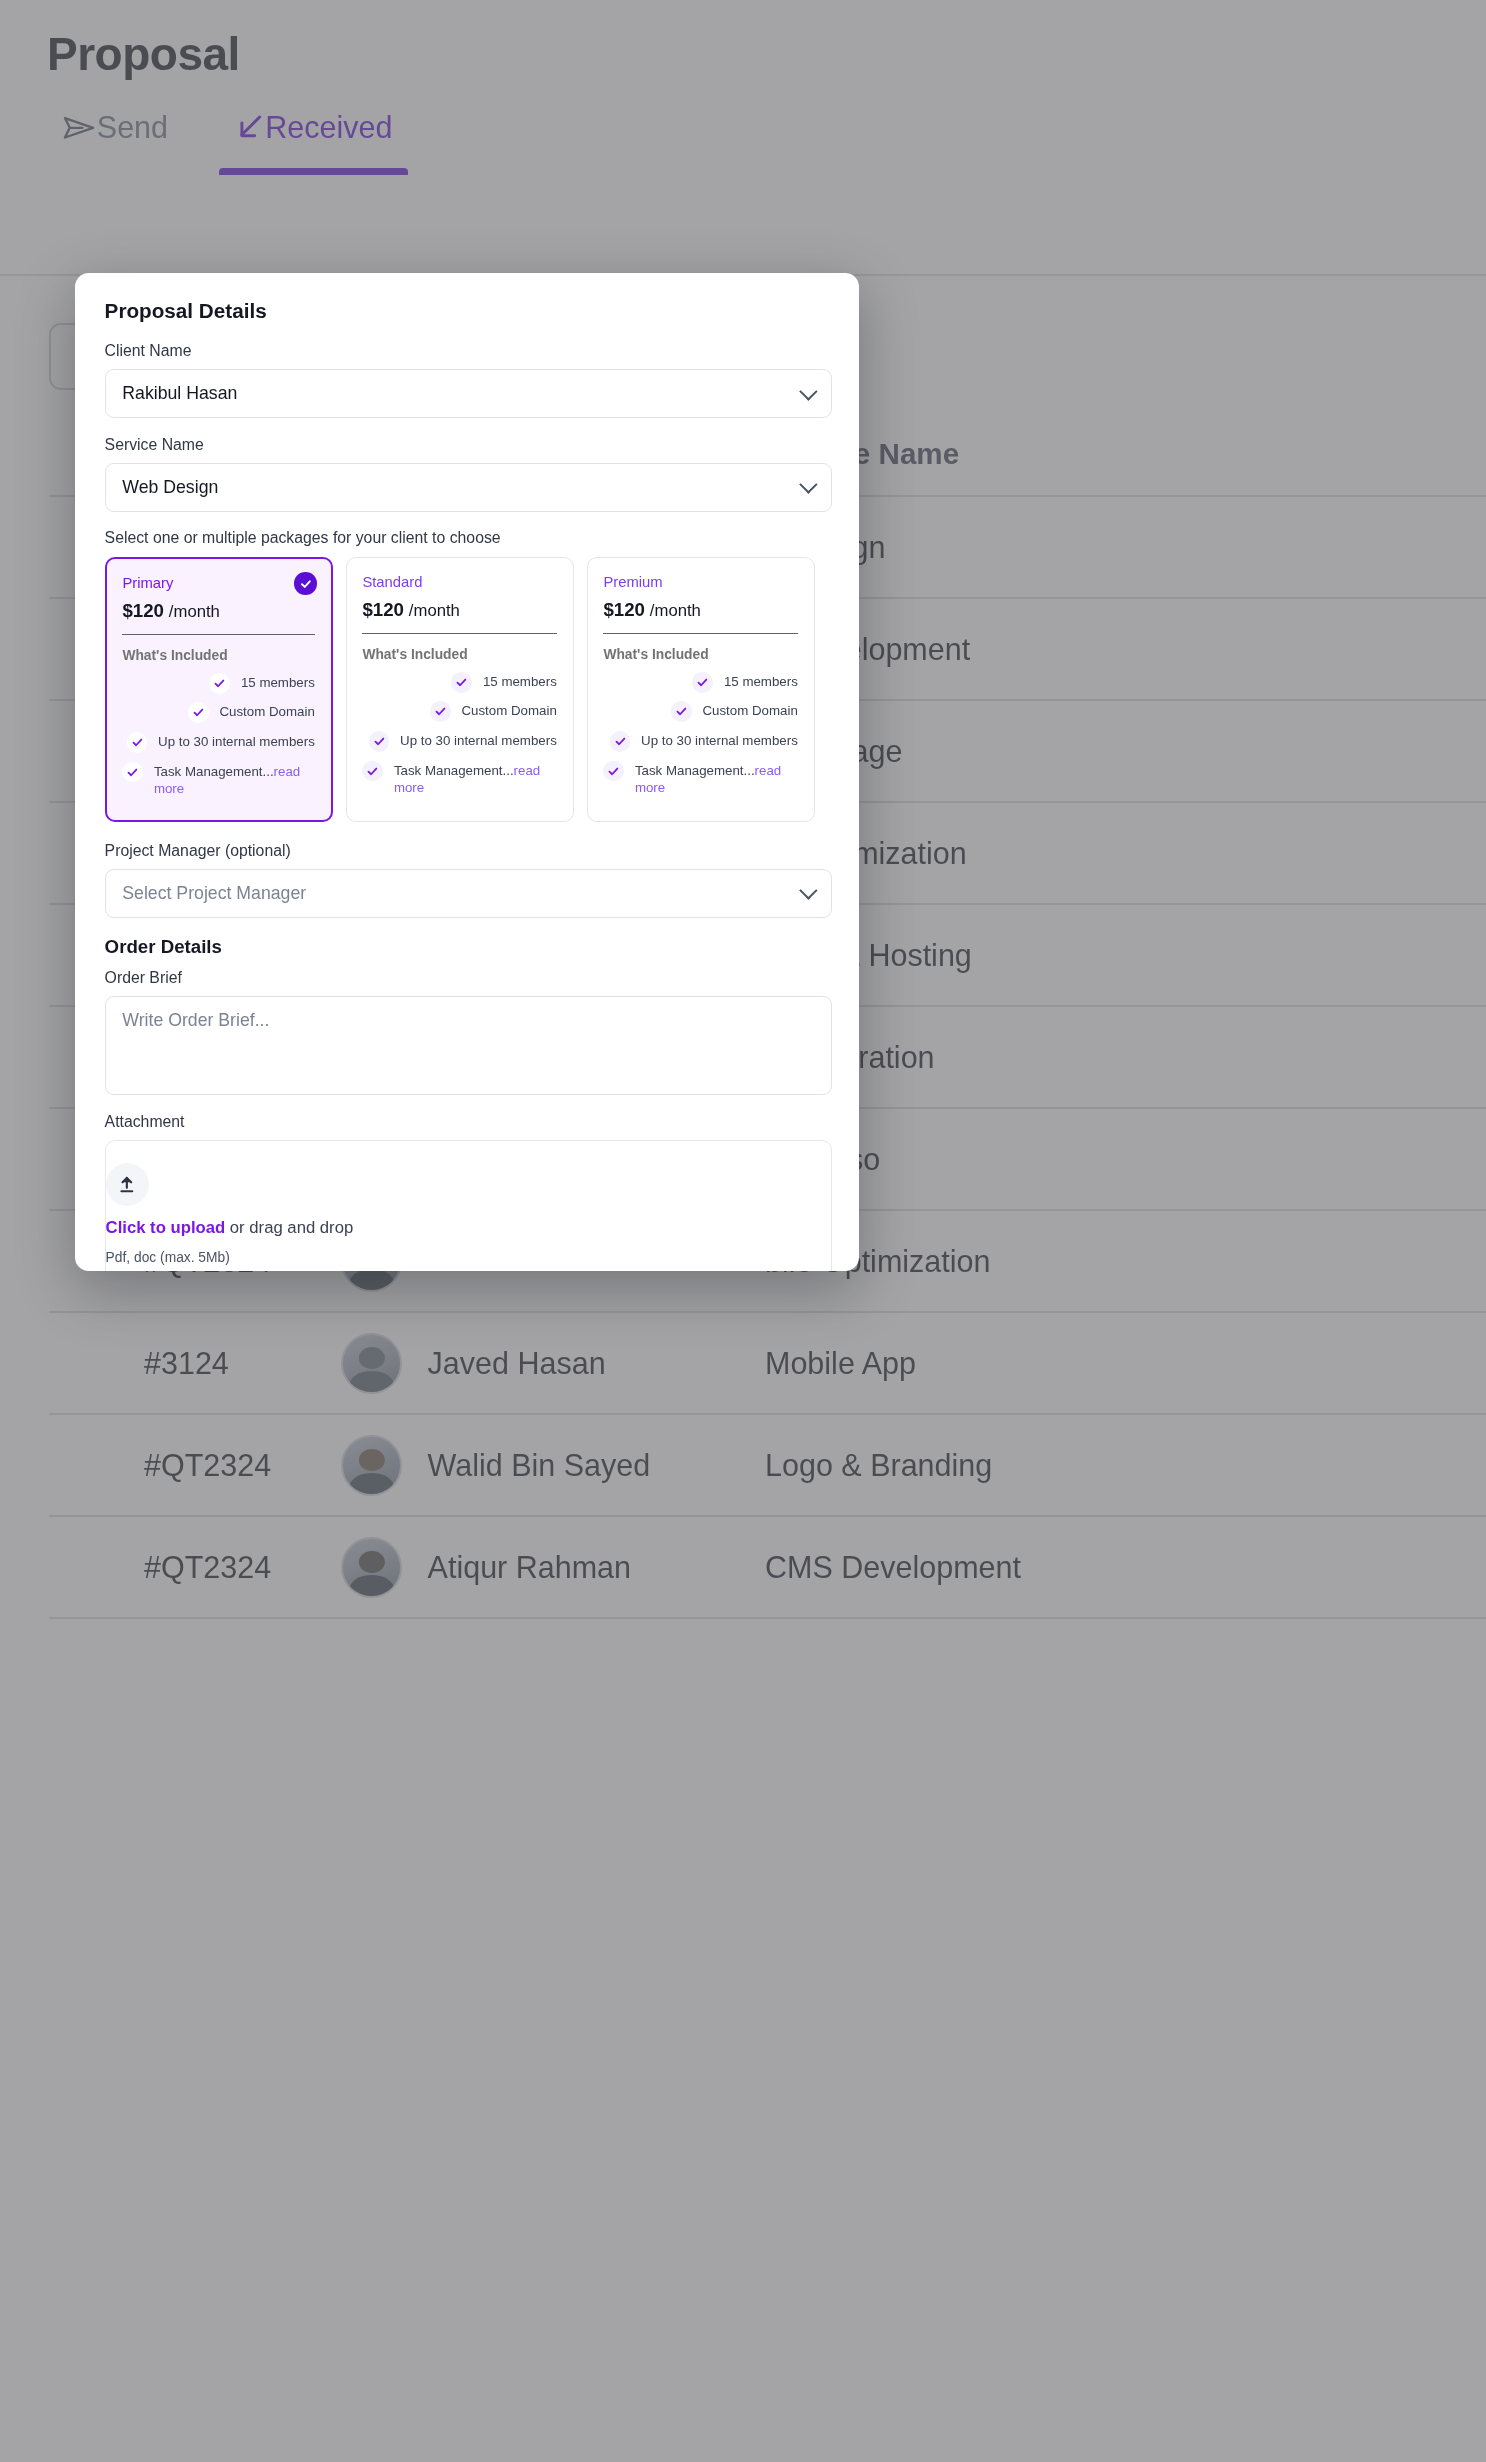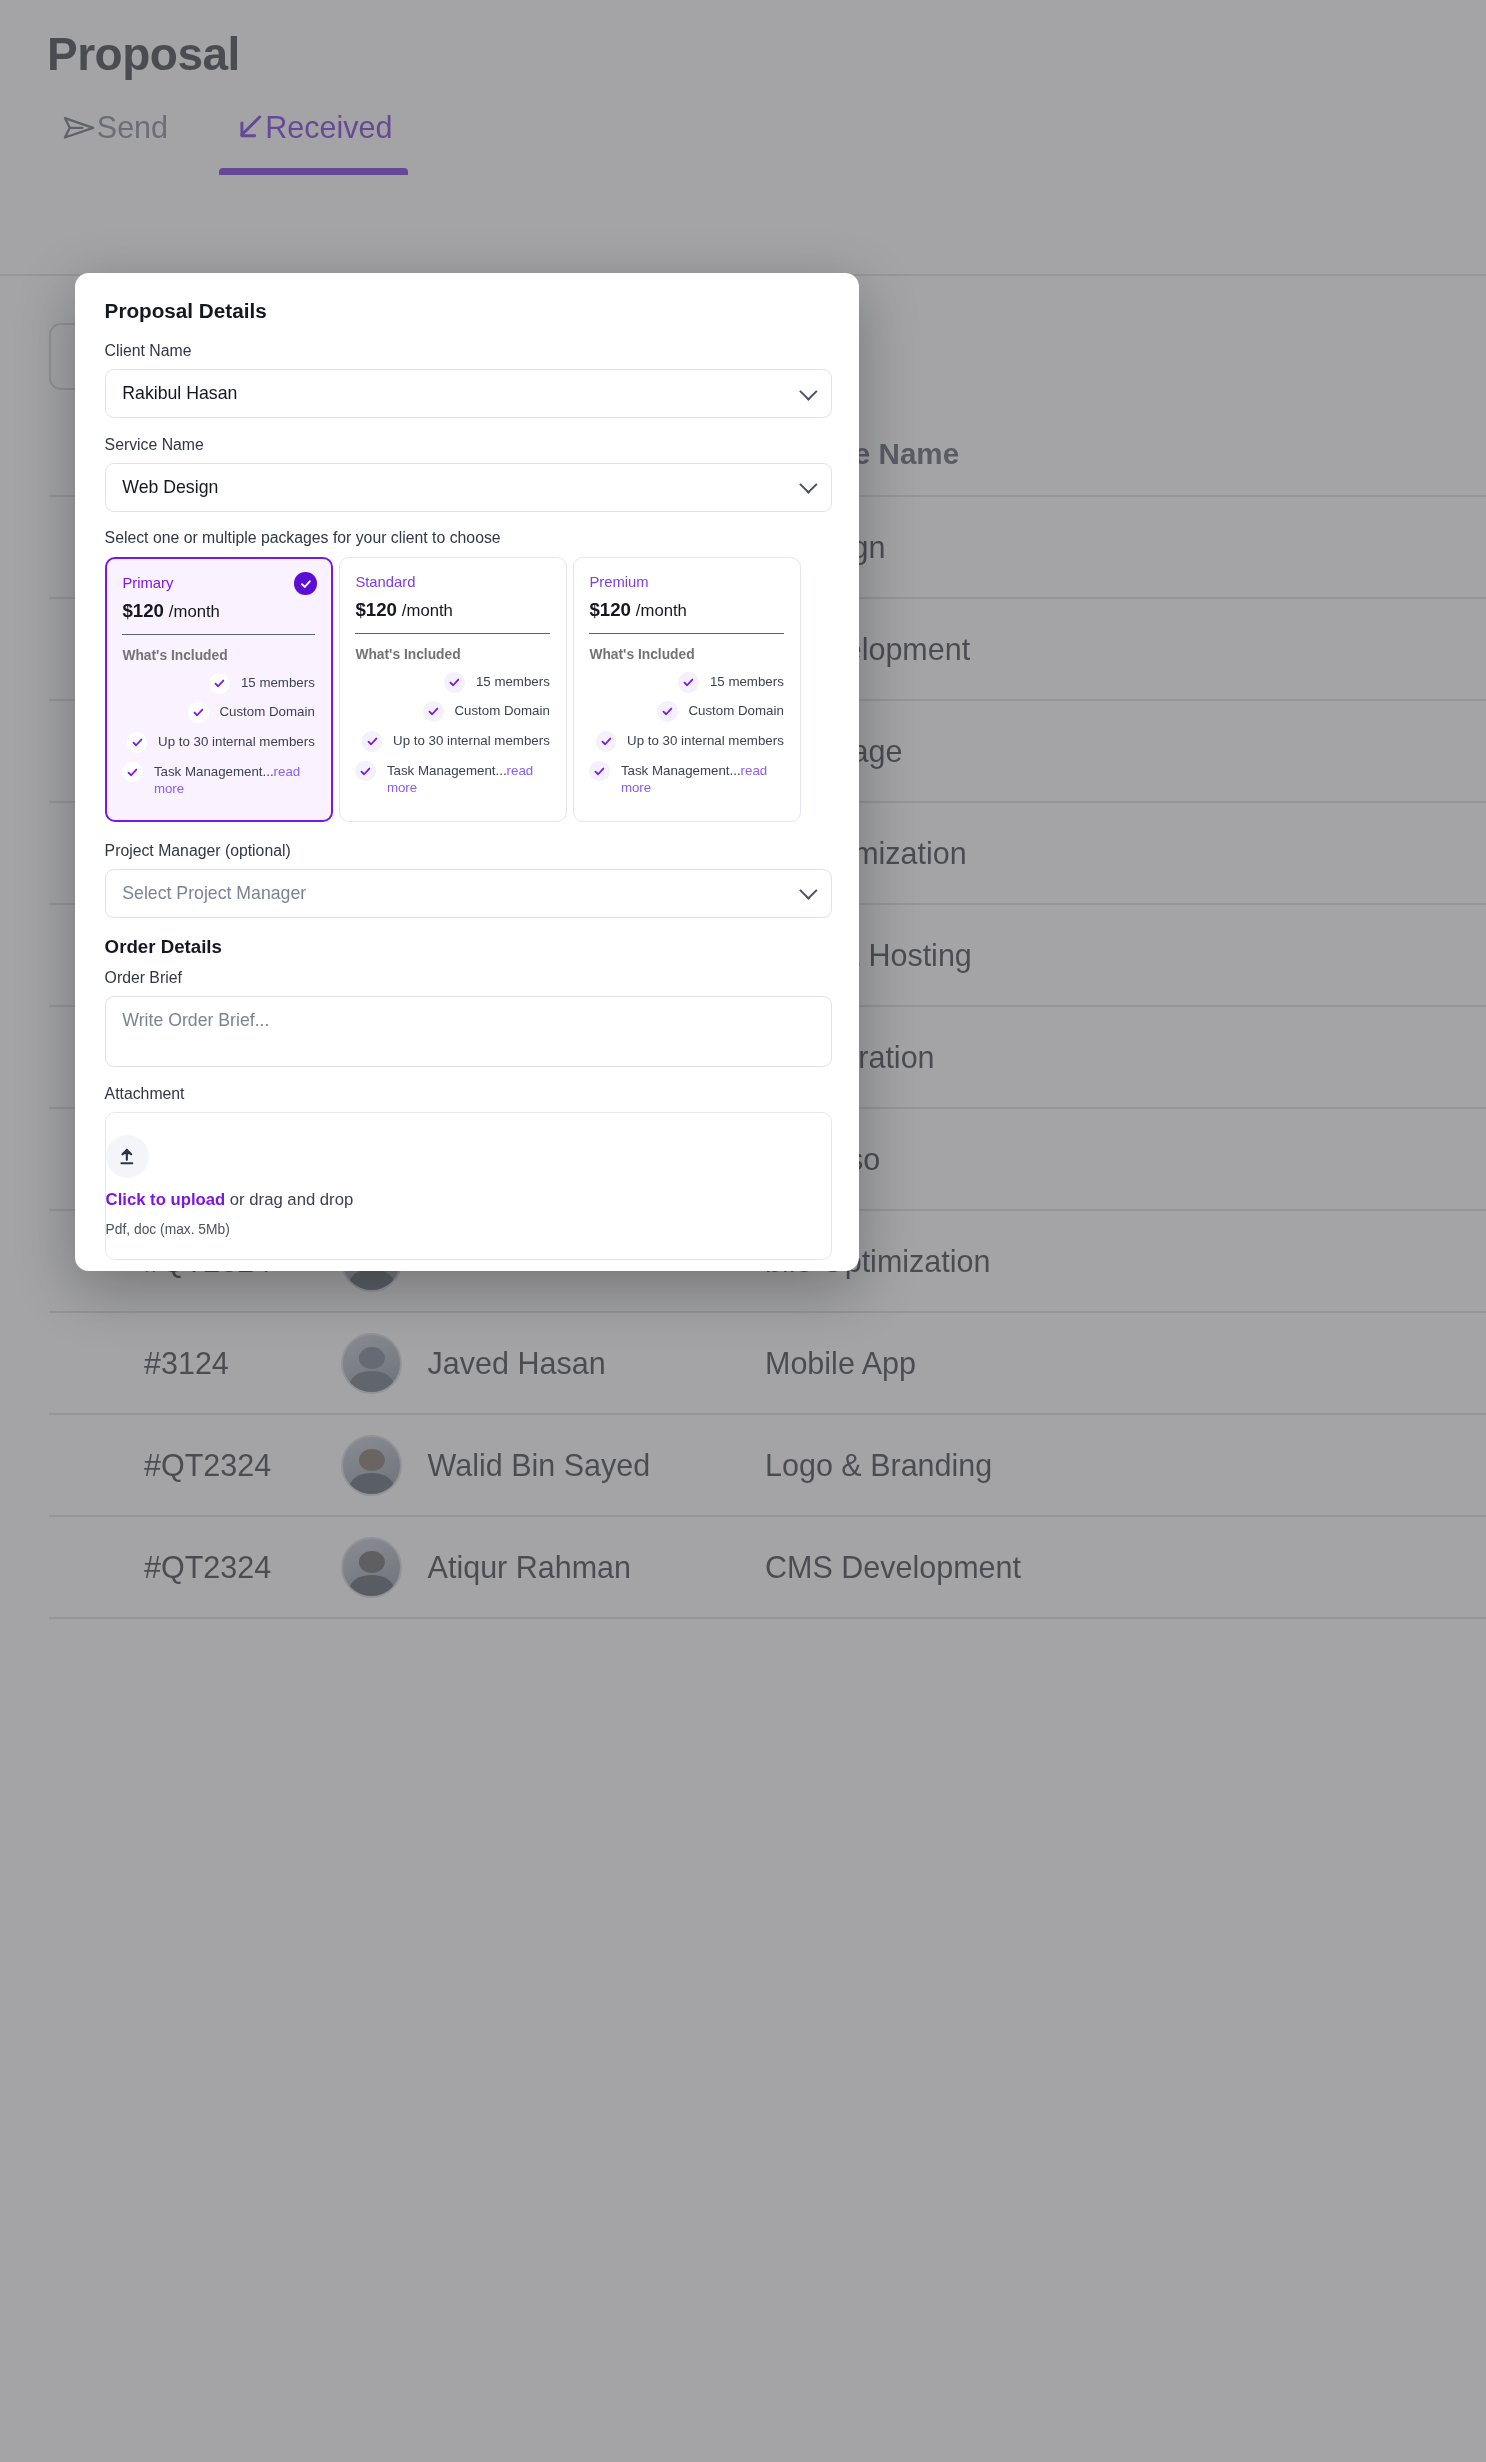--- a/index.html
+++ b/index.html
@@ -145,21 +145,21 @@
   .select .placeholder { color: #7b8494; }
   .chev {
     position: absolute; right: 15.8px; top: 50%;
     width: 12.8px; height: 12.8px;
     border-right: 2px solid #4b5362; border-bottom: 2px solid #4b5362;
     transform: translateY(-70%) rotate(45deg);
   }
 
   .pkg-hint { font-size: 15.8px; color: #303746; margin: 3.9px 0 9.9px 0; }
 
-  .pkg-row { display: flex; gap: 6px; margin-bottom: 19.7px; }
+  .pkg-row { display: flex; gap: 13px; margin-bottom: 19.7px; }
   .pkg-card {
     width: 228px; border: 1.5px solid #e2e5ea; border-radius: 9.9px;
     background: #fff; padding: 15.8px 15.8px 13.8px 15.8px;
     position: relative; cursor: pointer;
   }
   .pkg-card.selected {
     border: 2px solid #7b16e8; background: #faf2ff;
   }
   .pkg-badge {
     position: absolute; right: 13.8px; top: 12.8px;
@@ -176,21 +176,21 @@
   .feat .ck {
     flex: 0 0 auto; width: 20.7px; height: 20.7px; border-radius: 50%;
     background: #f4f0fc; display: flex; align-items: center; justify-content: center;
     margin-top: -1px;
   }
   .pkg-card.selected .feat .ck { background: #ffffff; }
   .feat .txt { font-size: 13.3px; color: #3b4254; line-height: 1.28; }
   .feat .txt a { color: #8b5cf6; text-decoration: none; }
 
   .textarea {
-    width: 727px; height: 71px;
+    width: 727px; height: 99px;
     border: 1.5px solid #dfe2e8; border-radius: 8.9px;
     padding: 12.8px 16.7px; font-size: 17.7px; color: #7b8494;
     background: #fff; margin-bottom: 17.7px;
   }
   .dropzone {
     width: 727px; height: 148px;
     border: 1.5px solid #e4e7ec; border-radius: 9.9px;
     display: flex; flex-direction: column; align-items: flex-start; justify-content: center;
     gap: 11.8px; background: #fff; cursor: pointer;
   }

